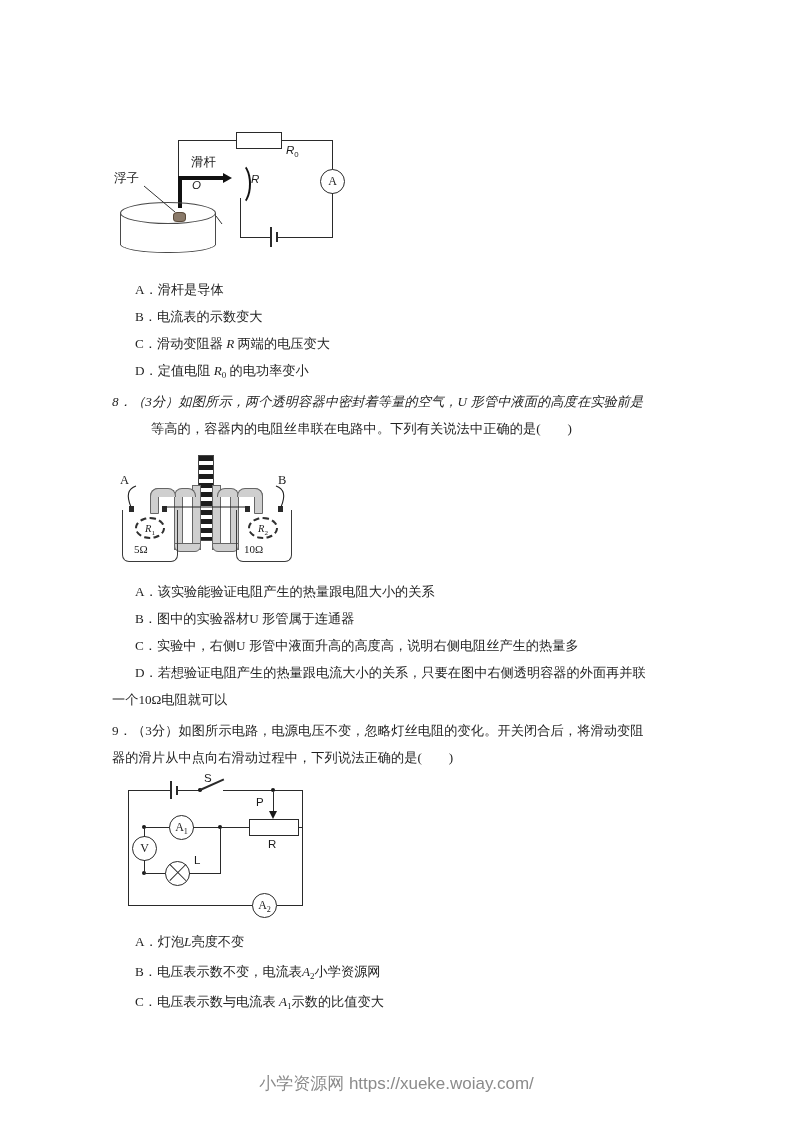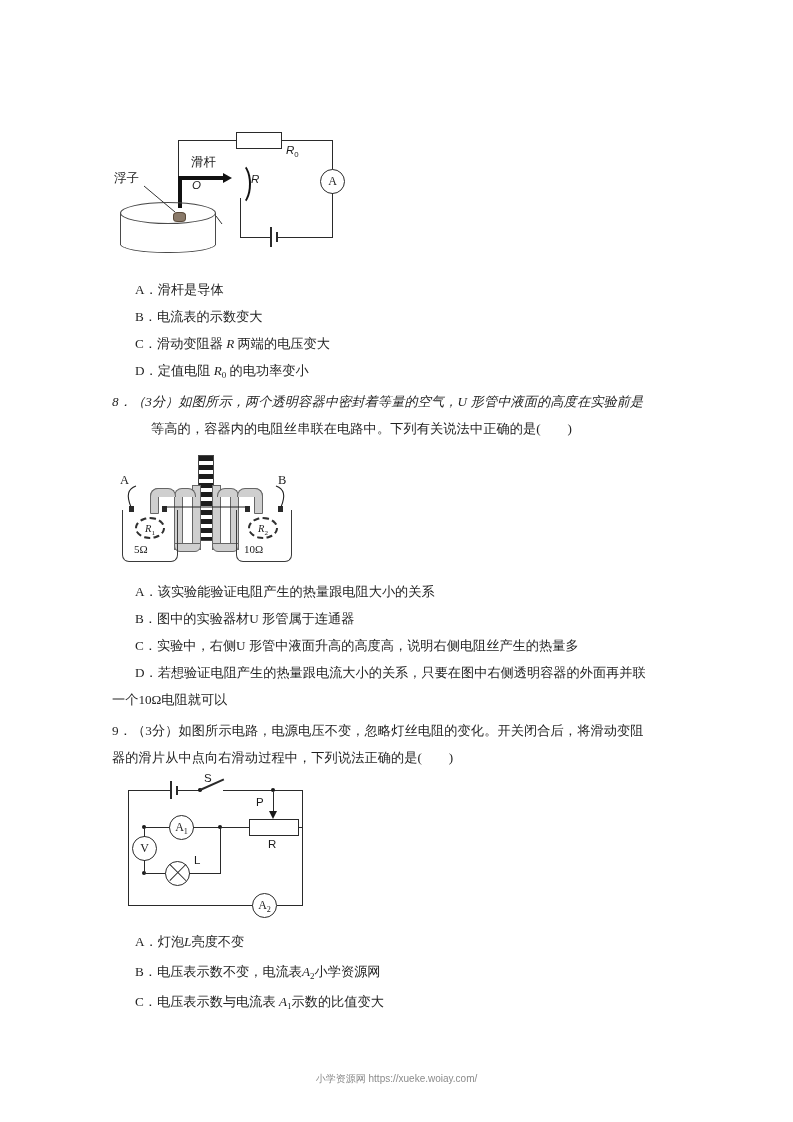--- a/index.html
+++ b/index.html
@@ -196,21 +196,21 @@
     border-top: 5px solid transparent;
     border-bottom: 5px solid transparent;
     border-left: 9px solid #111;
   }
 
   
   .footer {
     position: absolute;
     width: 100%;
     text-align: center;
-    font-size: 10px;
+    font-size: 17px;
     color: #8b8b8b;
     font-family: "Liberation Sans", sans-serif;
   }
 </style>
 </head>
 <body>
 
 <div class="page">
 
 

